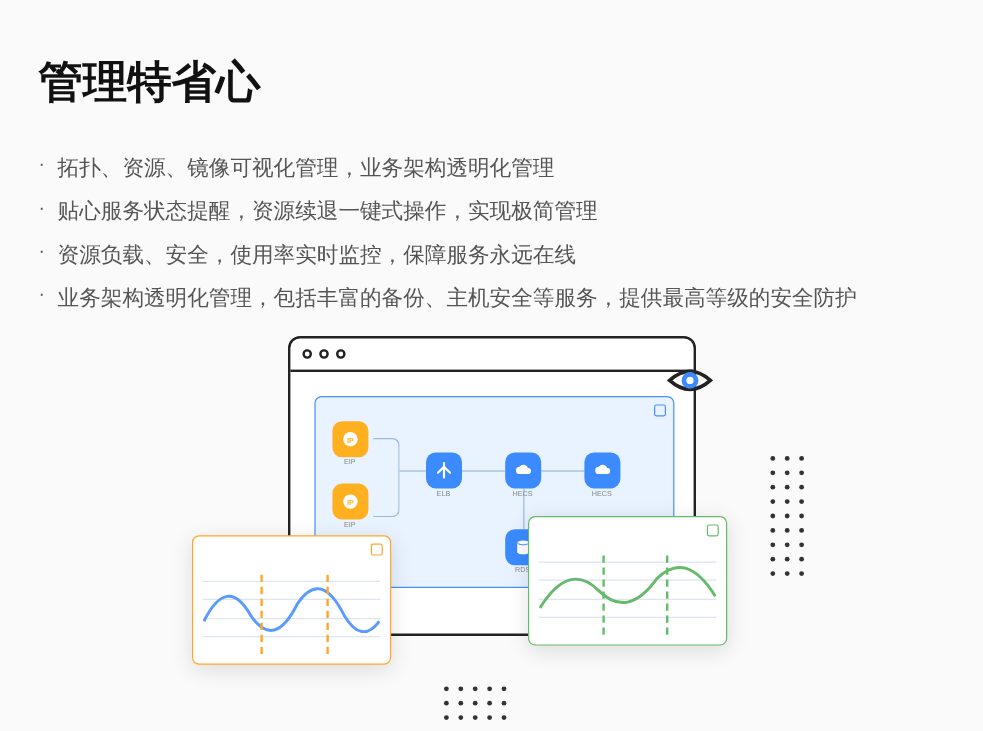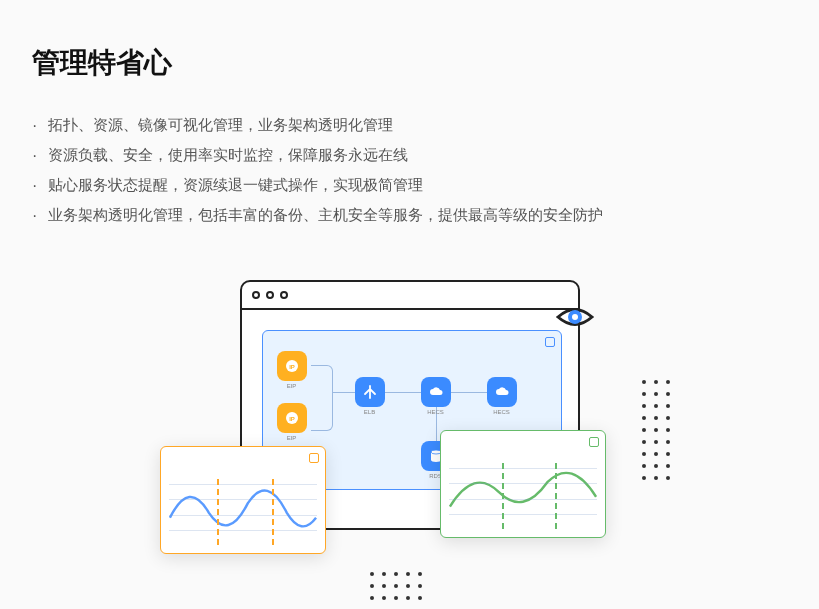--- a/index.html
+++ b/index.html
@@ -8,30 +8,30 @@
       height: 609px;
       background: #fafafa;
       font-family: "PingFang SC", "Microsoft YaHei", -apple-system, sans-serif;
       position: relative;
       overflow: hidden;
     }
     .content {
       padding: 44px 32px 0 32px;
     }
     .heading {
-      font-size: 28px;
+      font-size: 37px;
       font-weight: 700;
       color: #111;
       margin-bottom: 28px;
     }
     .bullets {
       list-style: none;
     }
     .bullets li {
-      font-size: 15px;
+      font-size: 18px;
       line-height: 2.0;
       color: #555;
       position: relative;
       padding-left: 16px;
     }
     .bullets li::before {
       content: "·";
       position: absolute;
       left: 0;
       top: 0;
@@ -205,22 +205,22 @@
 
     .inline-icon { width: 16px; height: 16px; }
   </style>
 </head>
 <body>
 
 <div class="content">
   <h2 class="heading">管理特省心</h2>
   <ul class="bullets">
     <li>拓扑、资源、镜像可视化管理，业务架构透明化管理</li>
+    <li>贴心服务状态提醒，资源续退一键式操作，实现极简管理</li>
     <li>资源负载、安全，使用率实时监控，保障服务永远在线</li>
-    <li>贴心服务状态提醒，资源续退一键式操作，实现极简管理</li>
     <li>业务架构透明化管理，包括丰富的备份、主机安全等服务，提供最高等级的安全防护</li>
   </ul>
 </div>
 
 <div class="illustration">
 
   <div class="dots dots-right">
     <span></span>
       <span></span>
       <span></span>

